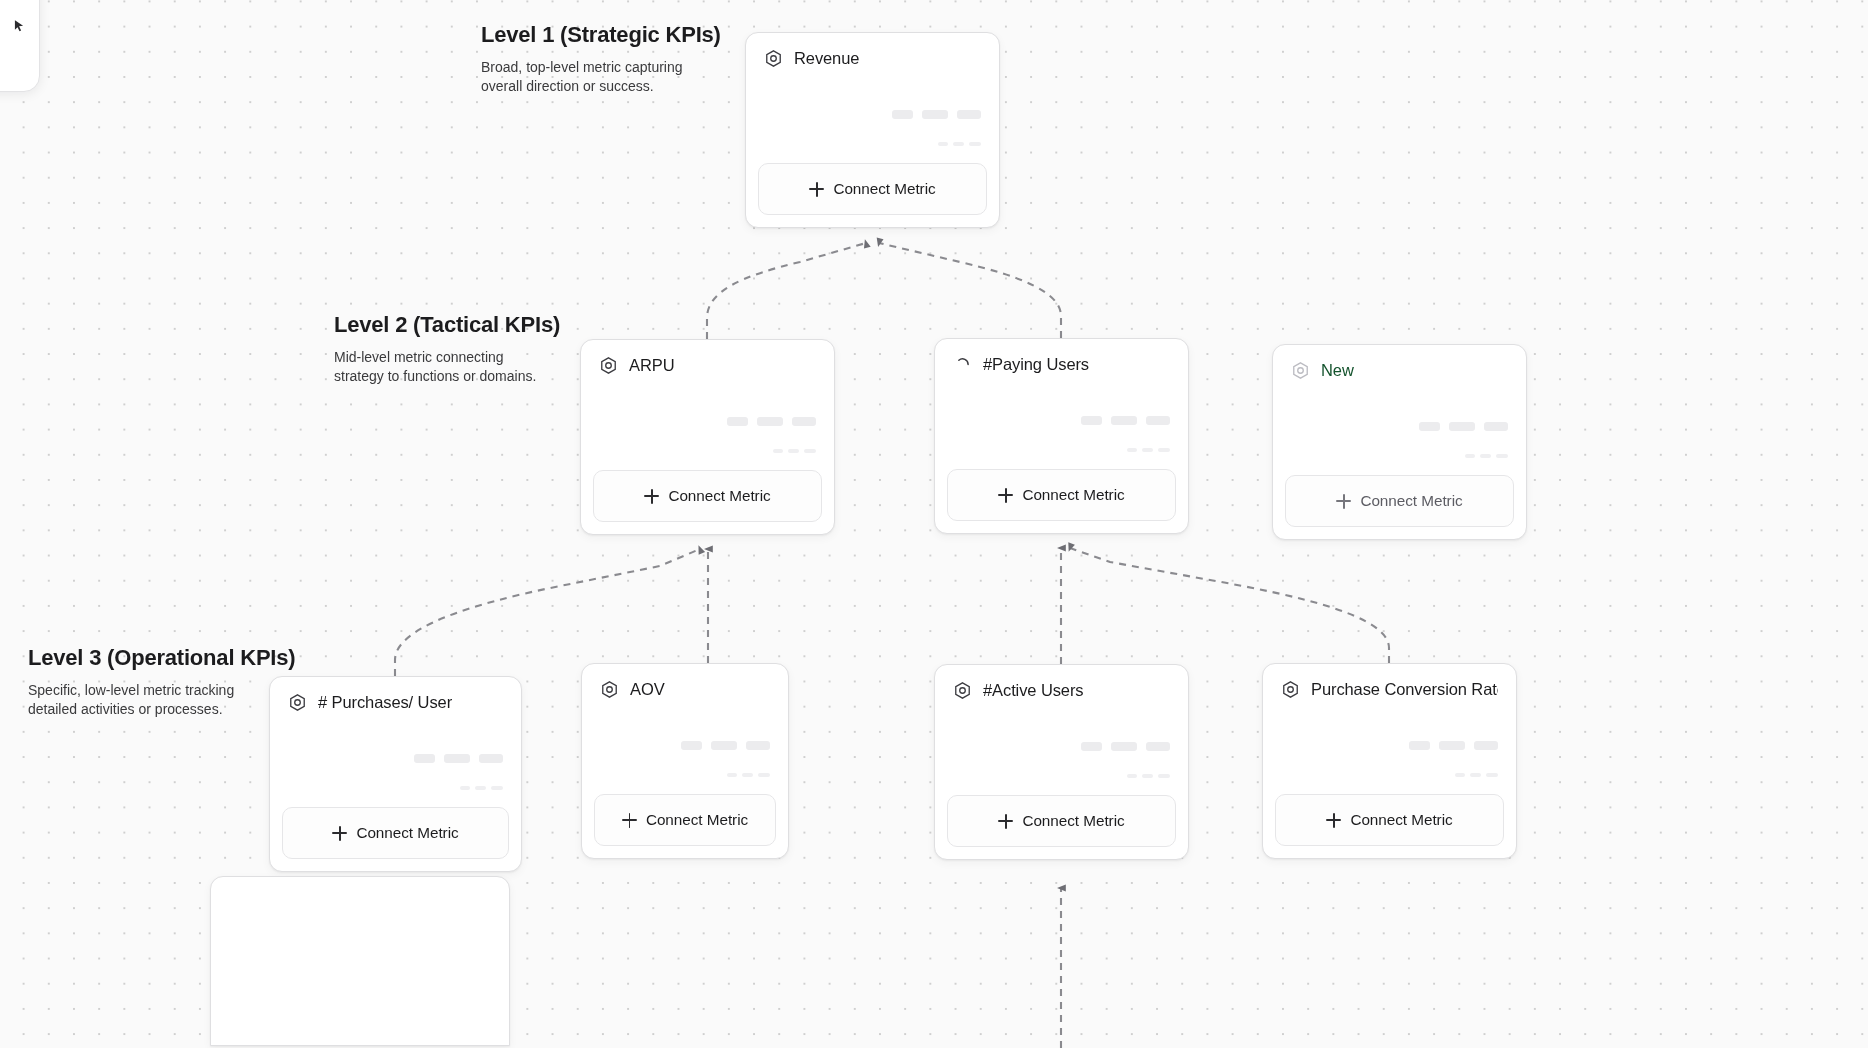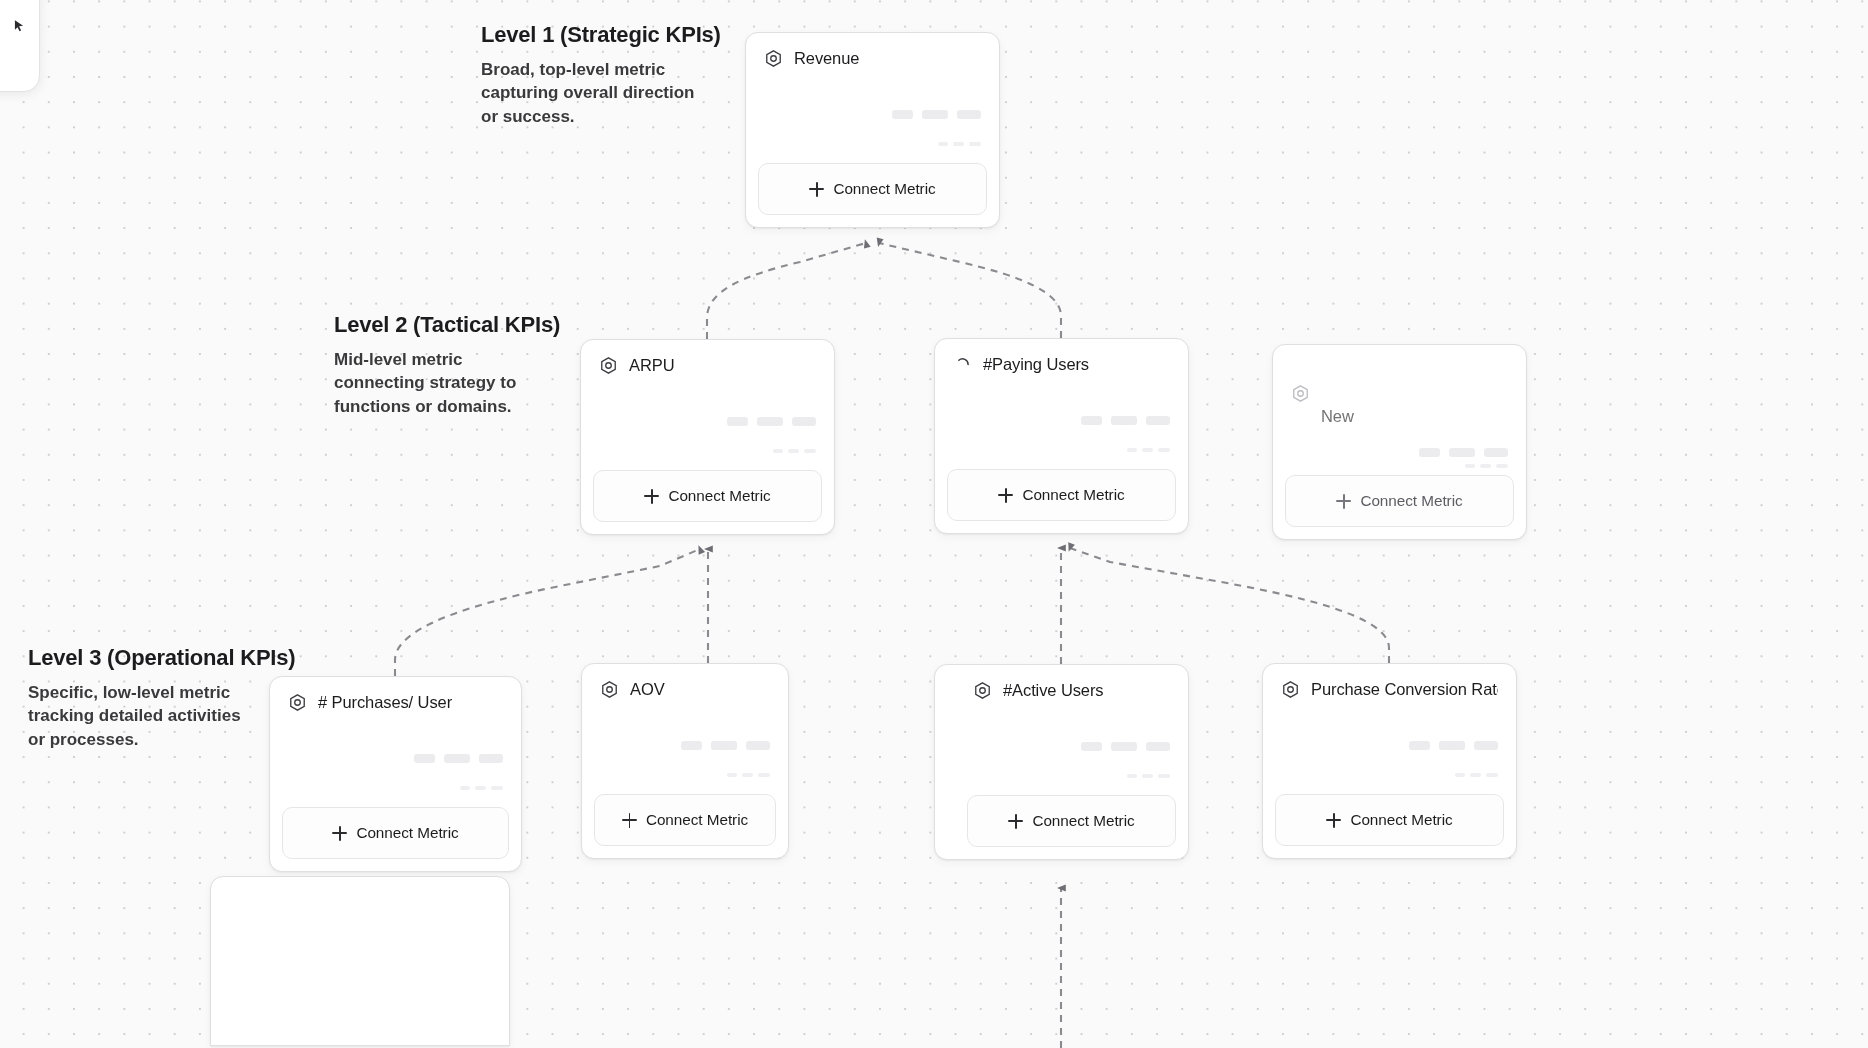--- a/index.html
+++ b/index.html
@@ -38,24 +38,24 @@
   }
   .level-title {
     font-size: 22px;
     font-weight: 700;
     color: #1c1c1e;
     letter-spacing: -0.2px;
     white-space: nowrap;
     margin: 0 0 10px 0;
   }
   .level-desc {
-    font-size: 17px;
+    font-size: 14px;
     line-height: 1.38;
     color: #3a3a3c;
-    font-weight: 700;
+    font-weight: 400;
     margin: 0;
   }
 
   
   .card {
     position: absolute;
     background: #ffffff;
     border: 1px solid #dfdfe1;
     border-radius: 13px;
     box-shadow: 0 1px 2px rgba(16,16,20,0.05), 0 3px 10px rgba(16,16,20,0.045);
@@ -79,21 +79,21 @@
     color: #3d3d42;
   }
   .card-title {
     font-size: 16.5px;
     font-weight: 500;
     color: #1c1c1e;
     letter-spacing: -0.1px;
     white-space: nowrap;
     overflow: hidden;
   }
-  .card.placeholder .card-title { color: #737373; font-weight: 400; margin-top: 46px; }
+  .card.placeholder .card-title { color: #14532d; font-weight: 400; }
   .card.placeholder .card-icon { color: #bcbcc2; }
 
   .card-body {
     flex: 1 1 auto;
     position: relative;
     min-height: 0;
   }
   
   .sk-row {
     position: absolute;
@@ -378,21 +378,21 @@
         <span class="sk w2"></span>
         <span class="sk w3"></span>
       </div>
     </div>
     <div class="connect-btn">
       <span class="plus"></span>
       <span class="connect-label">Connect Metric</span>
     </div>
   </div>
 
-  <div class="card" style="left:934px; top:664px; width:255px; height:196px;padding-left:20px;">
+  <div class="card" style="left:934px; top:664px; width:255px; height:196px;">
     <div class="card-head">
       <svg class="card-icon" viewBox="0 0 24 24" fill="none" stroke="currentColor" stroke-width="1.7">
         <path d="M12 2.3 L20.5 7.1 L20.5 16.9 L12 21.7 L3.5 16.9 L3.5 7.1 Z"></path>
         <circle cx="12" cy="12" r="3.5"></circle>
       </svg>
       <span class="card-title">#Active Users</span>
     </div>
     <div class="card-body">
       <div class="sk-row primary">
         <span class="sk w1"></span>

